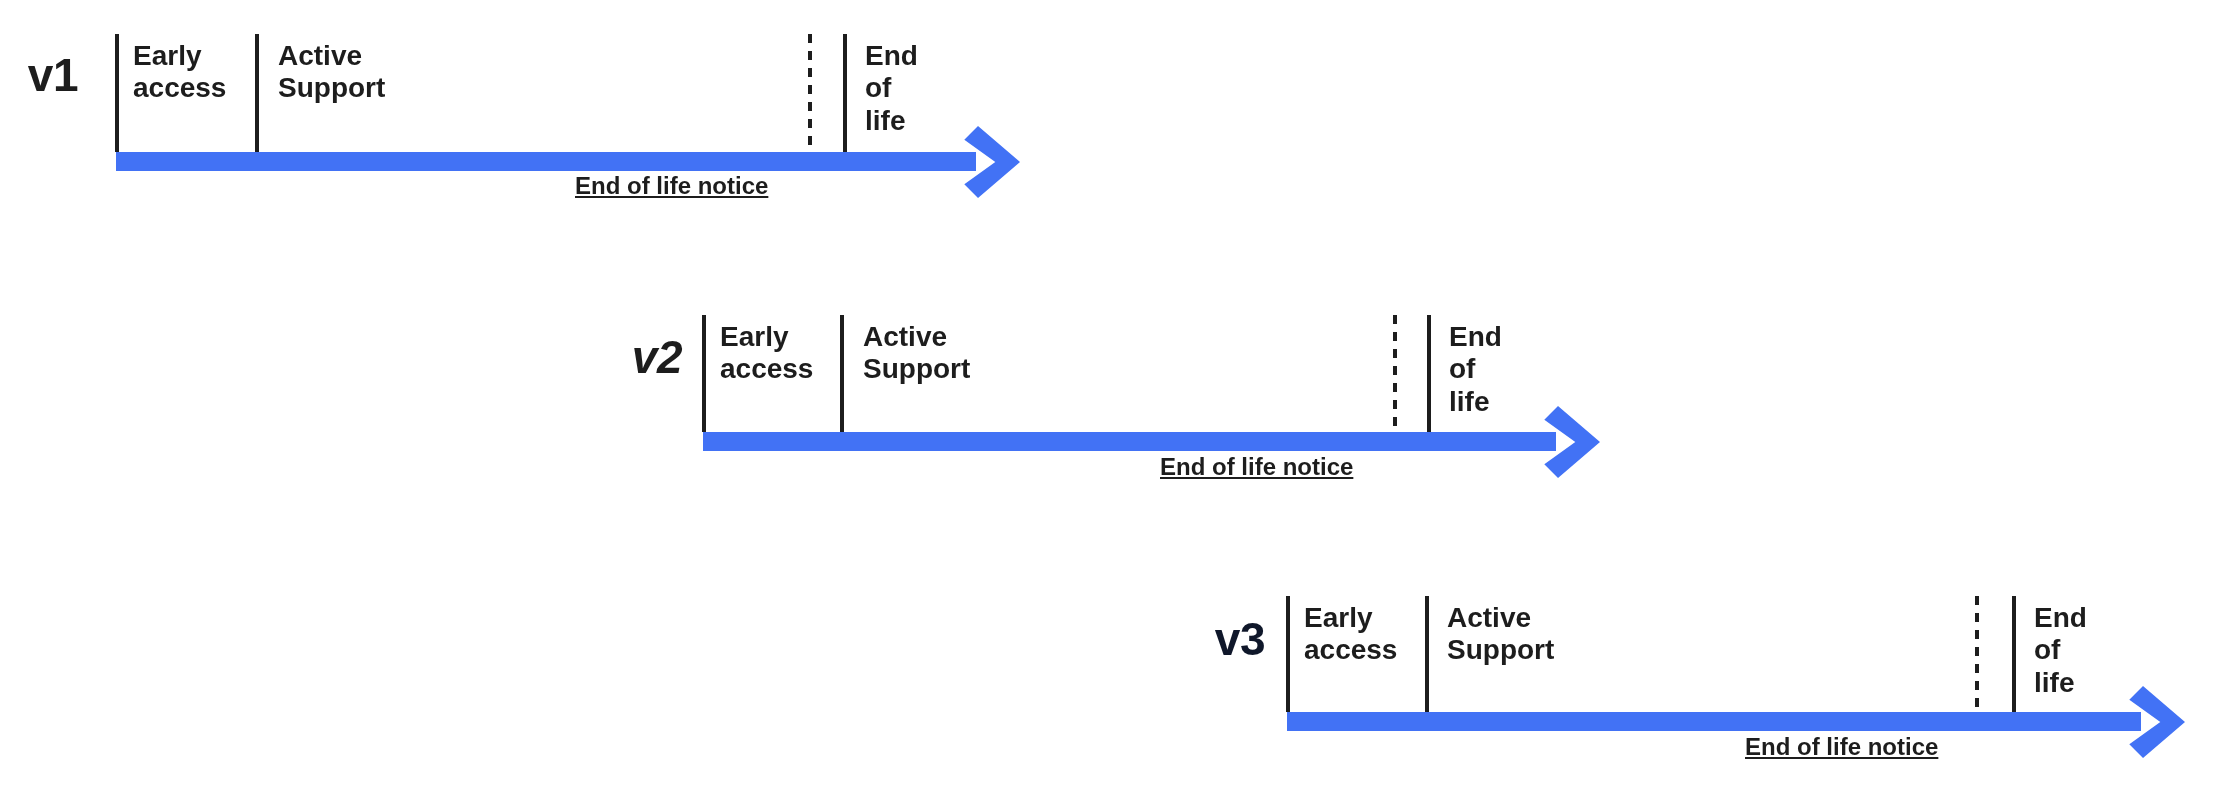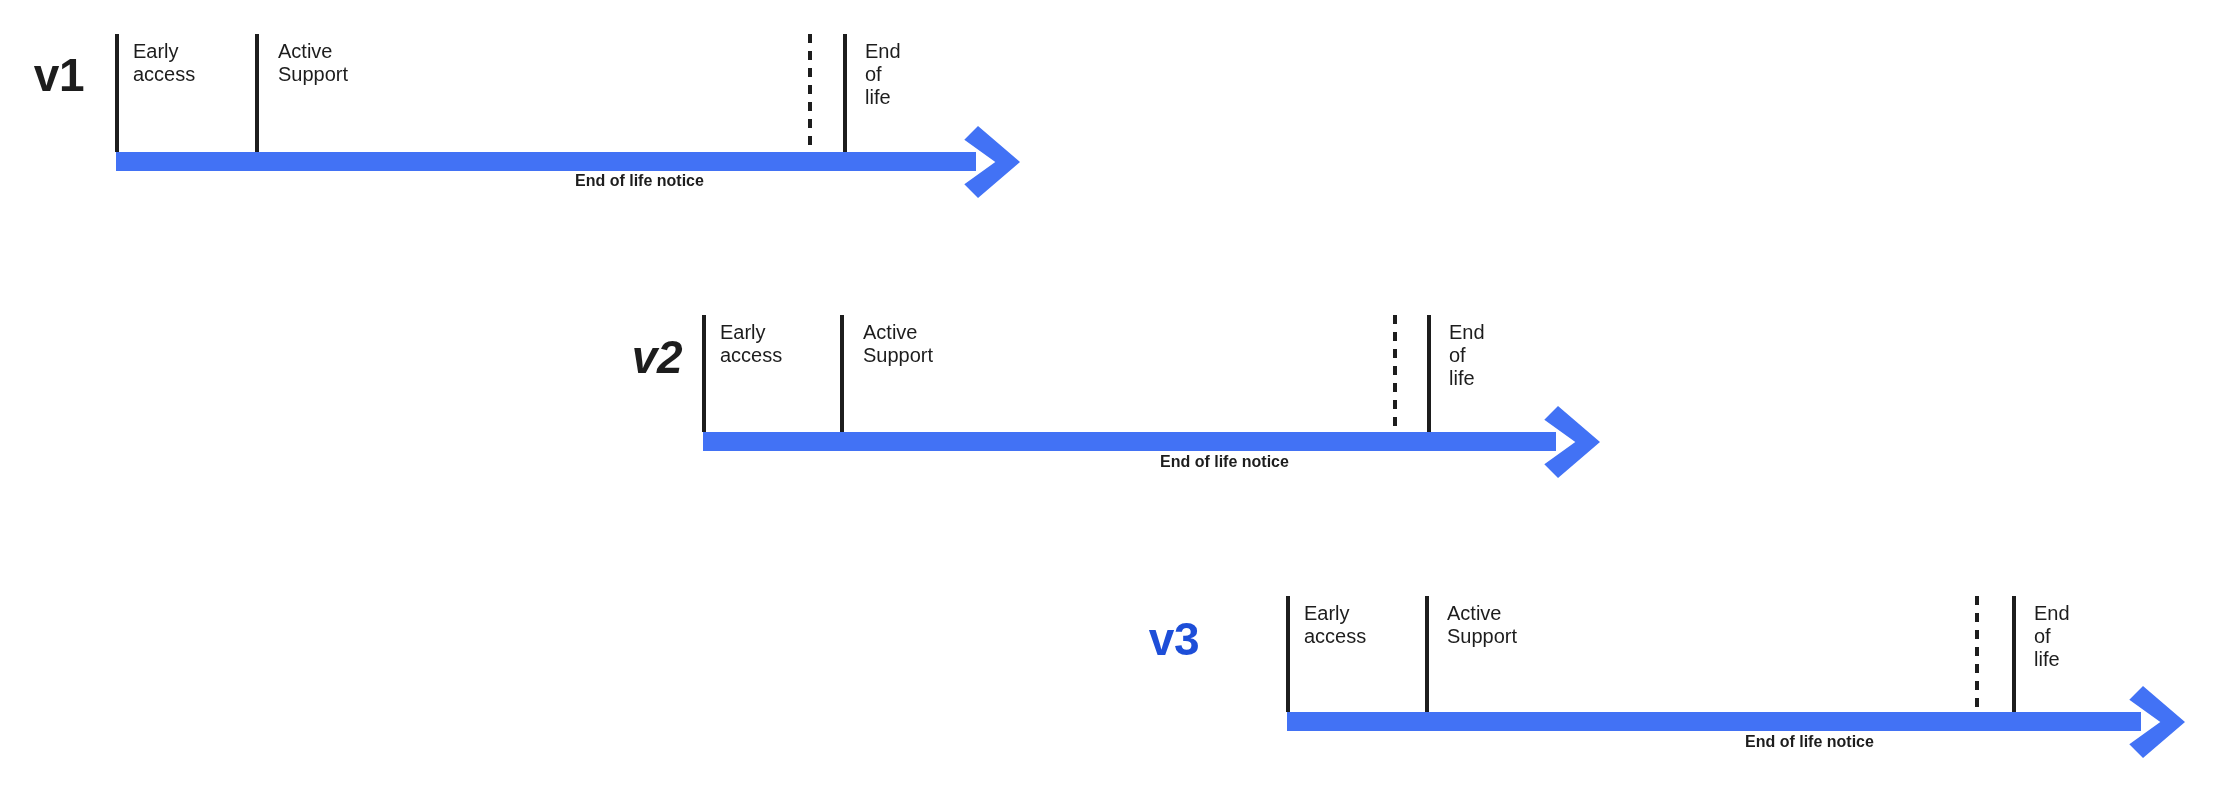--- a/index.html
+++ b/index.html
@@ -57,22 +57,22 @@
       rgba(255,255,255,0) 9px,
       rgba(255,255,255,0) 17px
     );
     background-size: 4px 17px;
     background-repeat: repeat-y;
   }
 
   
   .phase-label {
     position: absolute;
-    font-size: 20px;
-    font-weight: 400;
+    font-size: 28px;
+    font-weight: 700;
     color: #1d1d1d;
     line-height: 1.16;
     white-space: pre-line;
   }
 
   
   .bar {
     position: absolute;
     height: 19px;
     background: #4272f5;
@@ -80,33 +80,34 @@
 
   
   .arrowhead {
     position: absolute;
     overflow: visible;
   }
 
   
   .notice-label {
     position: absolute;
-    font-size: 16px;
+    font-size: 24px;
     font-weight: 700;
     color: #1d1d1d;
     line-height: 1.16;
     white-space: nowrap;
+    text-decoration: underline;
   }
 </style>
 </head>
 <body>
 
 <div id="diagram-root" style="width: 2228px; height: 812px; background: rgb(255, 255, 255);">
     <div class="timeline-row">
-      <div class="version-label" style="left: 9px; top: 52px; width: 75px; color: rgb(29, 29, 29);">v1</div>
+      <div class="version-label" style="left: 3px; top: 52px; width: 75px; color: rgb(29, 29, 29);">v1</div>
       <div class="divider" style="left: 115px; top: 34px; height: 118px; background: rgb(29, 29, 29);"></div>
       <div class="divider" style="left: 255px; top: 34px; height: 118px; background: rgb(29, 29, 29);"></div>
       <div class="divider-dashed" style="left: 808px; top: 34px; height: 118px;"></div>
       <div class="divider" style="left: 843px; top: 34px; height: 118px; background: rgb(29, 29, 29);"></div>
       <div class="phase-label" style="left: 133px; top: 40px; color: rgb(29, 29, 29);">Early
 access</div>
       <div class="phase-label" style="left: 278px; top: 40px; color: rgb(29, 29, 29);">Active Support</div>
       <div class="phase-label" style="left: 865px; top: 40px; color: rgb(29, 29, 29);">End of life</div>
       <div class="bar" style="left: 116px; top: 152px; width: 860px; background: rgb(66, 114, 245);"></div>
       <svg class="arrowhead" width="66" height="72" viewBox="0 0 66 72" style="position: absolute; left: 954px; top: 125.5px;">
@@ -124,21 +125,21 @@
 access</div>
       <div class="phase-label" style="left: 863px; top: 321px; color: rgb(29, 29, 29);">Active Support</div>
       <div class="phase-label" style="left: 1449px; top: 321px; color: rgb(29, 29, 29);">End of life</div>
       <div class="bar" style="left: 703px; top: 432px; width: 853px; background: rgb(66, 114, 245);"></div>
       <svg class="arrowhead" width="66" height="72" viewBox="0 0 66 72" style="position: absolute; left: 1534px; top: 405.5px;">
         <polygon points="24.0,0.0 66.0,36.0 24.0,72.0 10.3,58.3 41.3,36.0 10.3,13.7" fill="#4272f5"></polygon>
       </svg>
       <div class="notice-label" style="left: 1160px; top: 453px; color: rgb(29, 29, 29);">End of life notice</div>
     </div>
     <div class="timeline-row">
-      <div class="version-label" style="left: 1124px; top: 616px; width: 75px; color: #1d4ed8;">v3</div>
+      <div class="version-label" style="left: 1190px; top: 616px; width: 75px; color: #0f172a;">v3</div>
       <div class="divider" style="left: 1286px; top: 596px; height: 116px; background: rgb(29, 29, 29);"></div>
       <div class="divider" style="left: 1425px; top: 596px; height: 116px; background: rgb(29, 29, 29);"></div>
       <div class="divider-dashed" style="left: 1975px; top: 596px; height: 116px;"></div>
       <div class="divider" style="left: 2012px; top: 596px; height: 116px; background: rgb(29, 29, 29);"></div>
       <div class="phase-label" style="left: 1304px; top: 602px; color: rgb(29, 29, 29);">Early
 access</div>
       <div class="phase-label" style="left: 1447px; top: 602px; color: rgb(29, 29, 29);">Active Support</div>
       <div class="phase-label" style="left: 2034px; top: 602px; color: rgb(29, 29, 29);">End of life</div>
       <div class="bar" style="left: 1287px; top: 712px; width: 854px; background: rgb(66, 114, 245);"></div>
       <svg class="arrowhead" width="66" height="72" viewBox="0 0 66 72" style="position: absolute; left: 2119px; top: 685.5px;">

